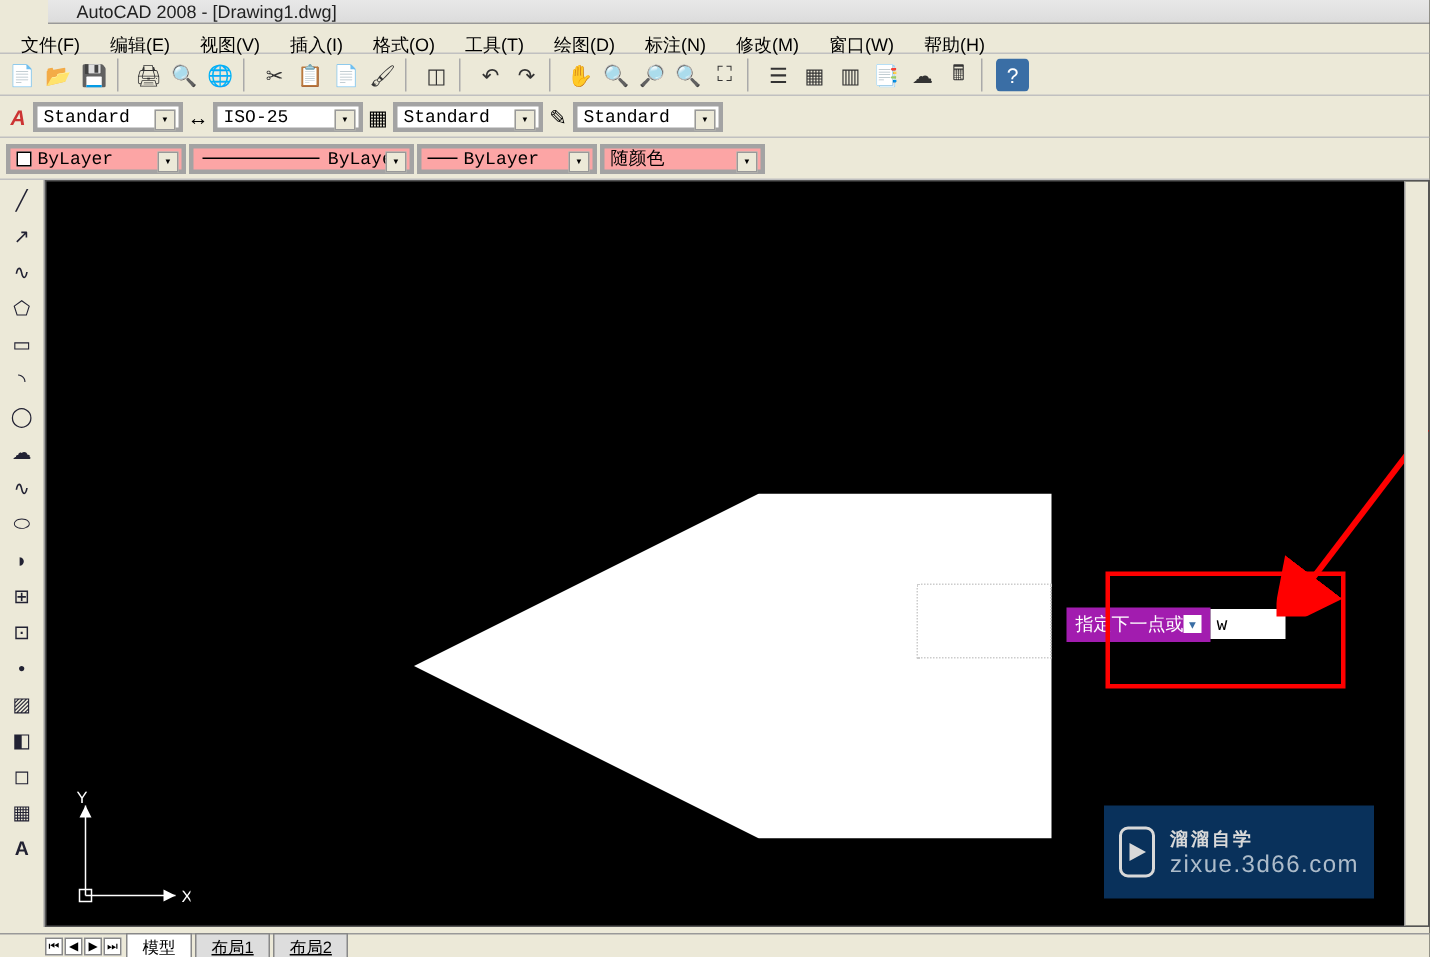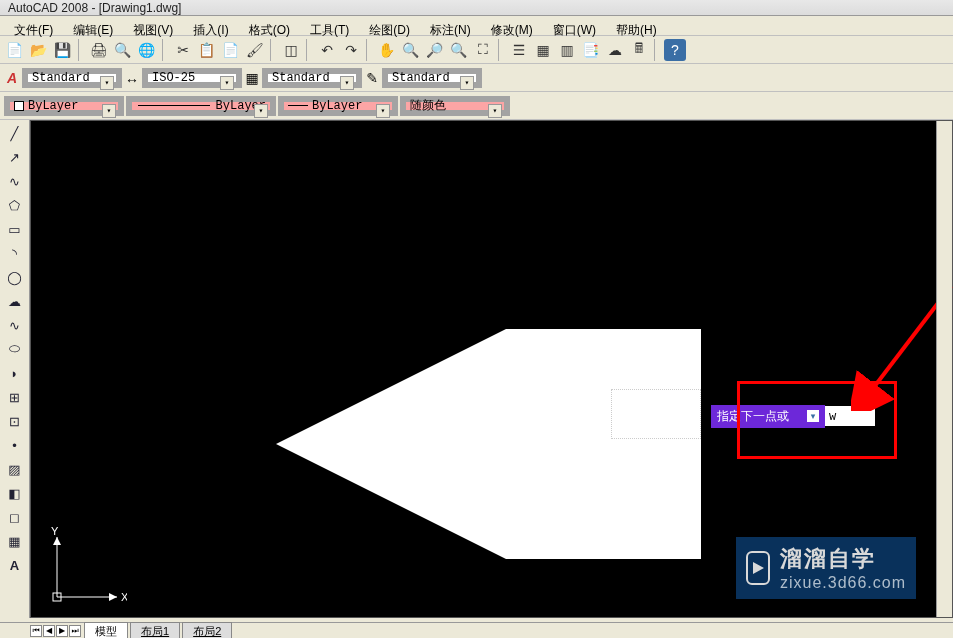--- a/index.html
+++ b/index.html
@@ -9,24 +9,25 @@
     background: #ece9d8;
     width: 953px;
     height: 638px;
     overflow: hidden;
     position: relative;
   }
   
   .titlebar {
     height: 16px;
     background: linear-gradient(#e8e8e8, #dcdcdc);
-    padding-left: 8px;
+    padding-left: 19px;
     line-height: 16px;
     color: #222;
     border-bottom: 1px solid #999;
+    margin-left: 32px;
   }
   
   .menubar {
     height: 20px;
     background: #ece9d8;
     display: flex;
     padding-left: 4px;
     border-bottom: 1px solid #c0c0c0;
   }
   .menu-item {
@@ -49,21 +50,21 @@
     border: 1px solid transparent;
     display: flex; align-items: center; justify-content: center;
     cursor: pointer;
     font-size: 14px;
     color: #333;
   }
   .sep { width: 6px; height: 22px; border-left: 1px solid #aaa; margin: 0 2px; }
   .combo {
     height: 20px;
     background: #fff;
-    border: 6px solid #a3a3a3;
+    border: 3px solid #a3a3a3;
     display: flex; align-items: center;
     padding: 0 4px;
     font-family: "Courier New", monospace;
     font-size: 12px;
     position: relative;
     min-width: 90px;
   }
   .combo .arrow {
     position: absolute; right: 2px; top: 2px;
     width: 14px; height: 14px;
@@ -136,27 +137,27 @@
   }
   
   .dyn-wrap {
     position: absolute;
     left: 680px; top: 285px;
     display: flex;
     align-items: center;
     height: 20px;
   }
   .dyn-label {
-    background: #6d28d9;
+    background: #a21caf;
     color: #fff;
     padding: 3px 6px;
     font-size: 12px;
     display: flex;
     align-items: center;
-    gap: 18px;
+    gap: 0;
   }
   .dyn-icon {
     background: #fff;
     color: #3a6ea5;
     width: 12px; height: 12px;
     font-size: 9px;
     display: flex; align-items: center; justify-content: center;
   }
   .dyn-input {
     background: #fff;
@@ -194,21 +195,21 @@
     gap: 10px;
     opacity: 0.85;
   }
   .wm-icon {
     width: 34px; height: 34px;
     border: 2px solid #fff;
     border-radius: 6px;
     display: flex; align-items: center; justify-content: center;
   }
   .wm-text { display:flex; flex-direction:column; }
-  .wm-text .big { font-size: 22px; font-weight: bold; letter-spacing: 2px; }
+  .wm-text .big { font-size: 12px; font-weight: bold; letter-spacing: 2px; }
   .wm-text .small { font-size: 16px; letter-spacing: 1px; color: #cde; }
   
   .tabs {
     position: absolute;
     bottom: 0; left: 0;
     height: 16px;
     background: #ece9d8;
     width: 100%;
     display: flex;
     align-items: center;

